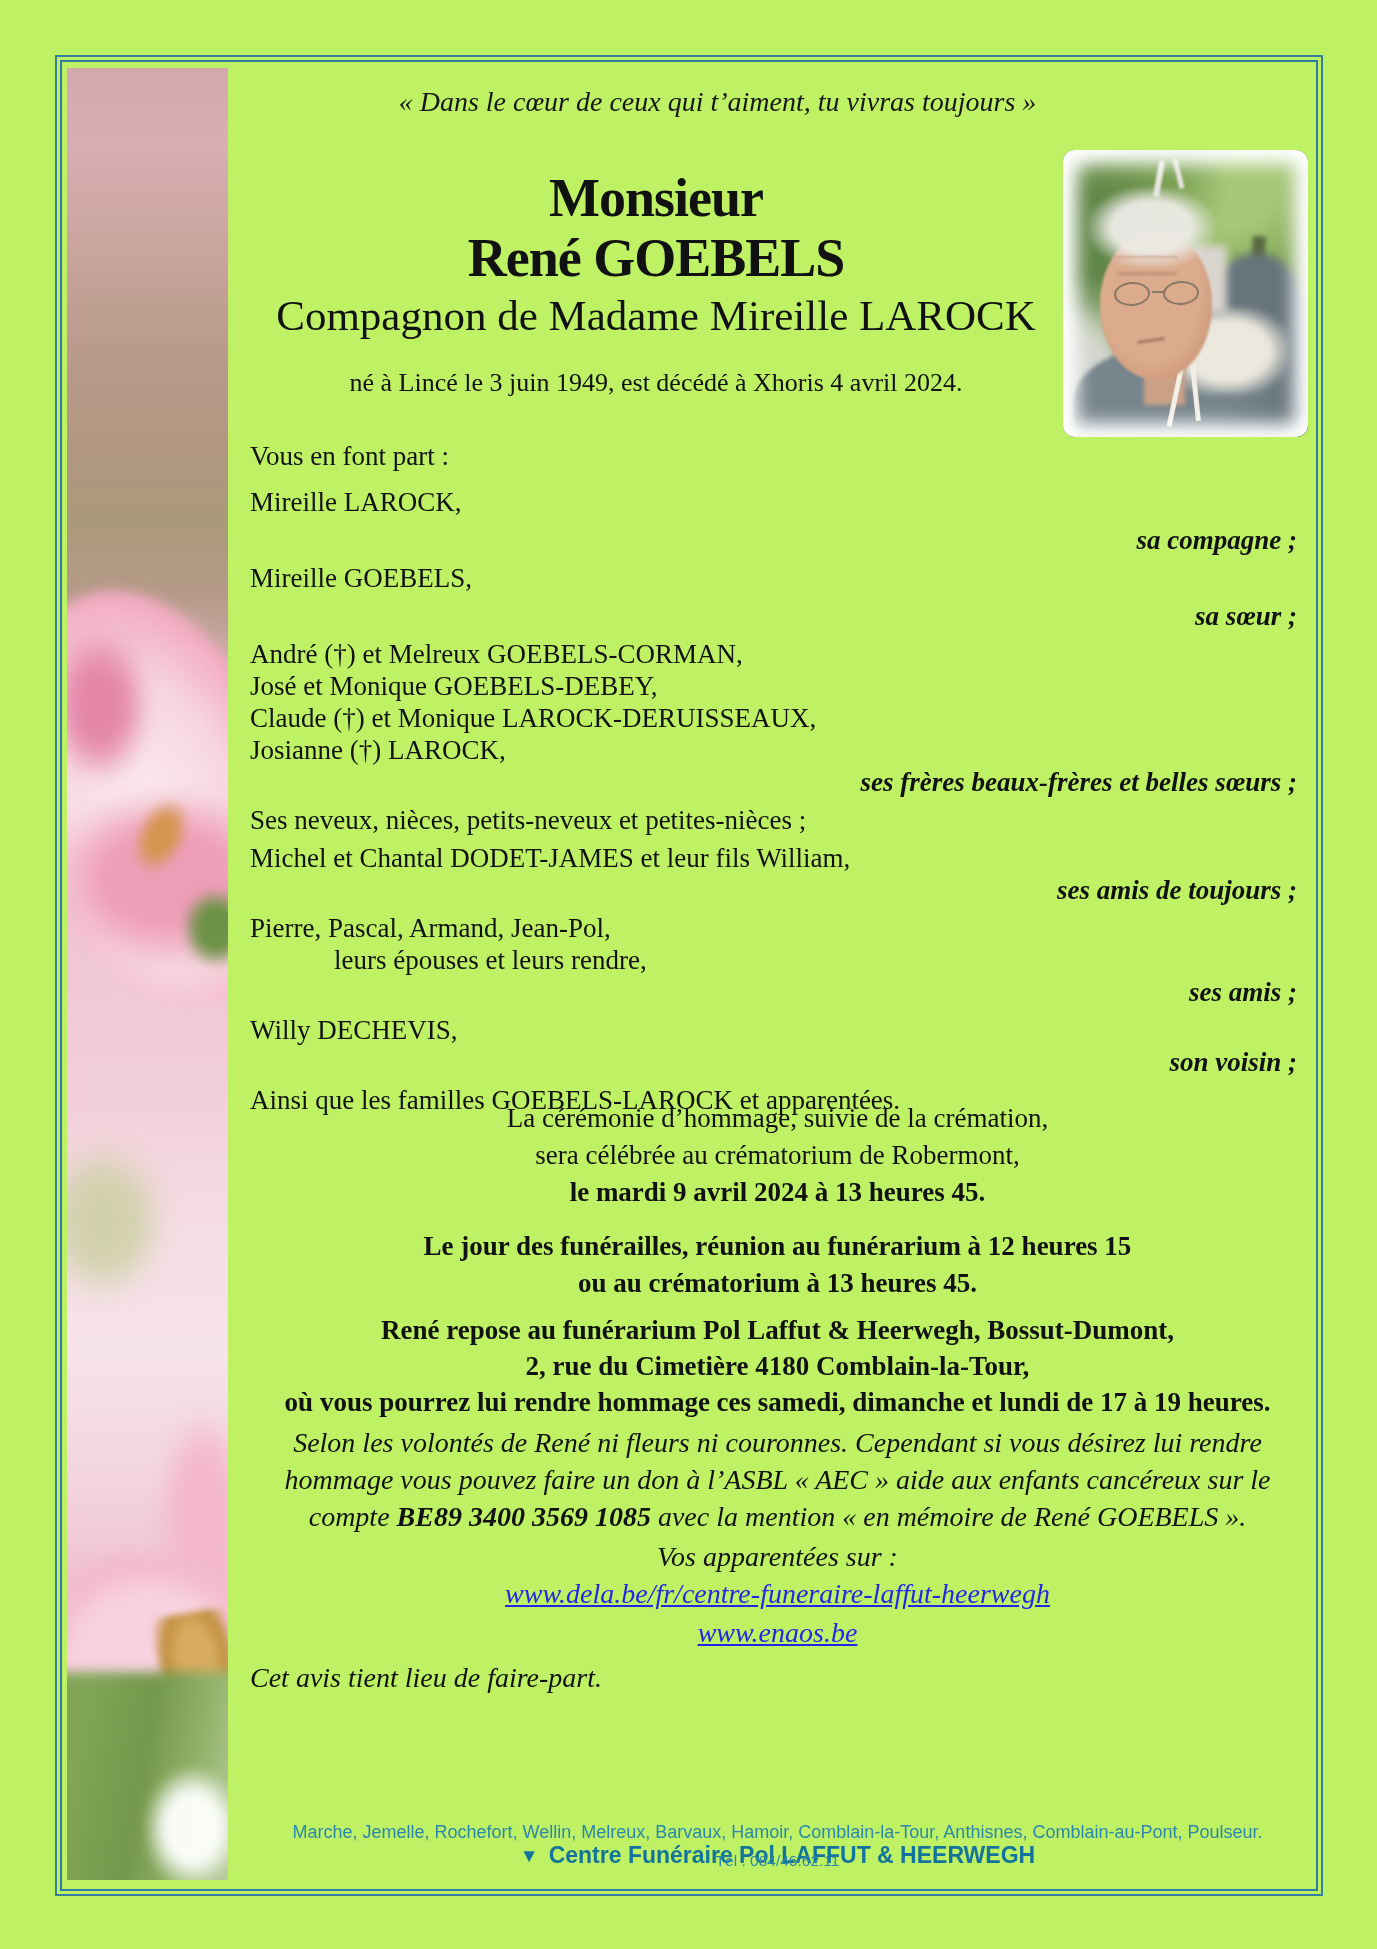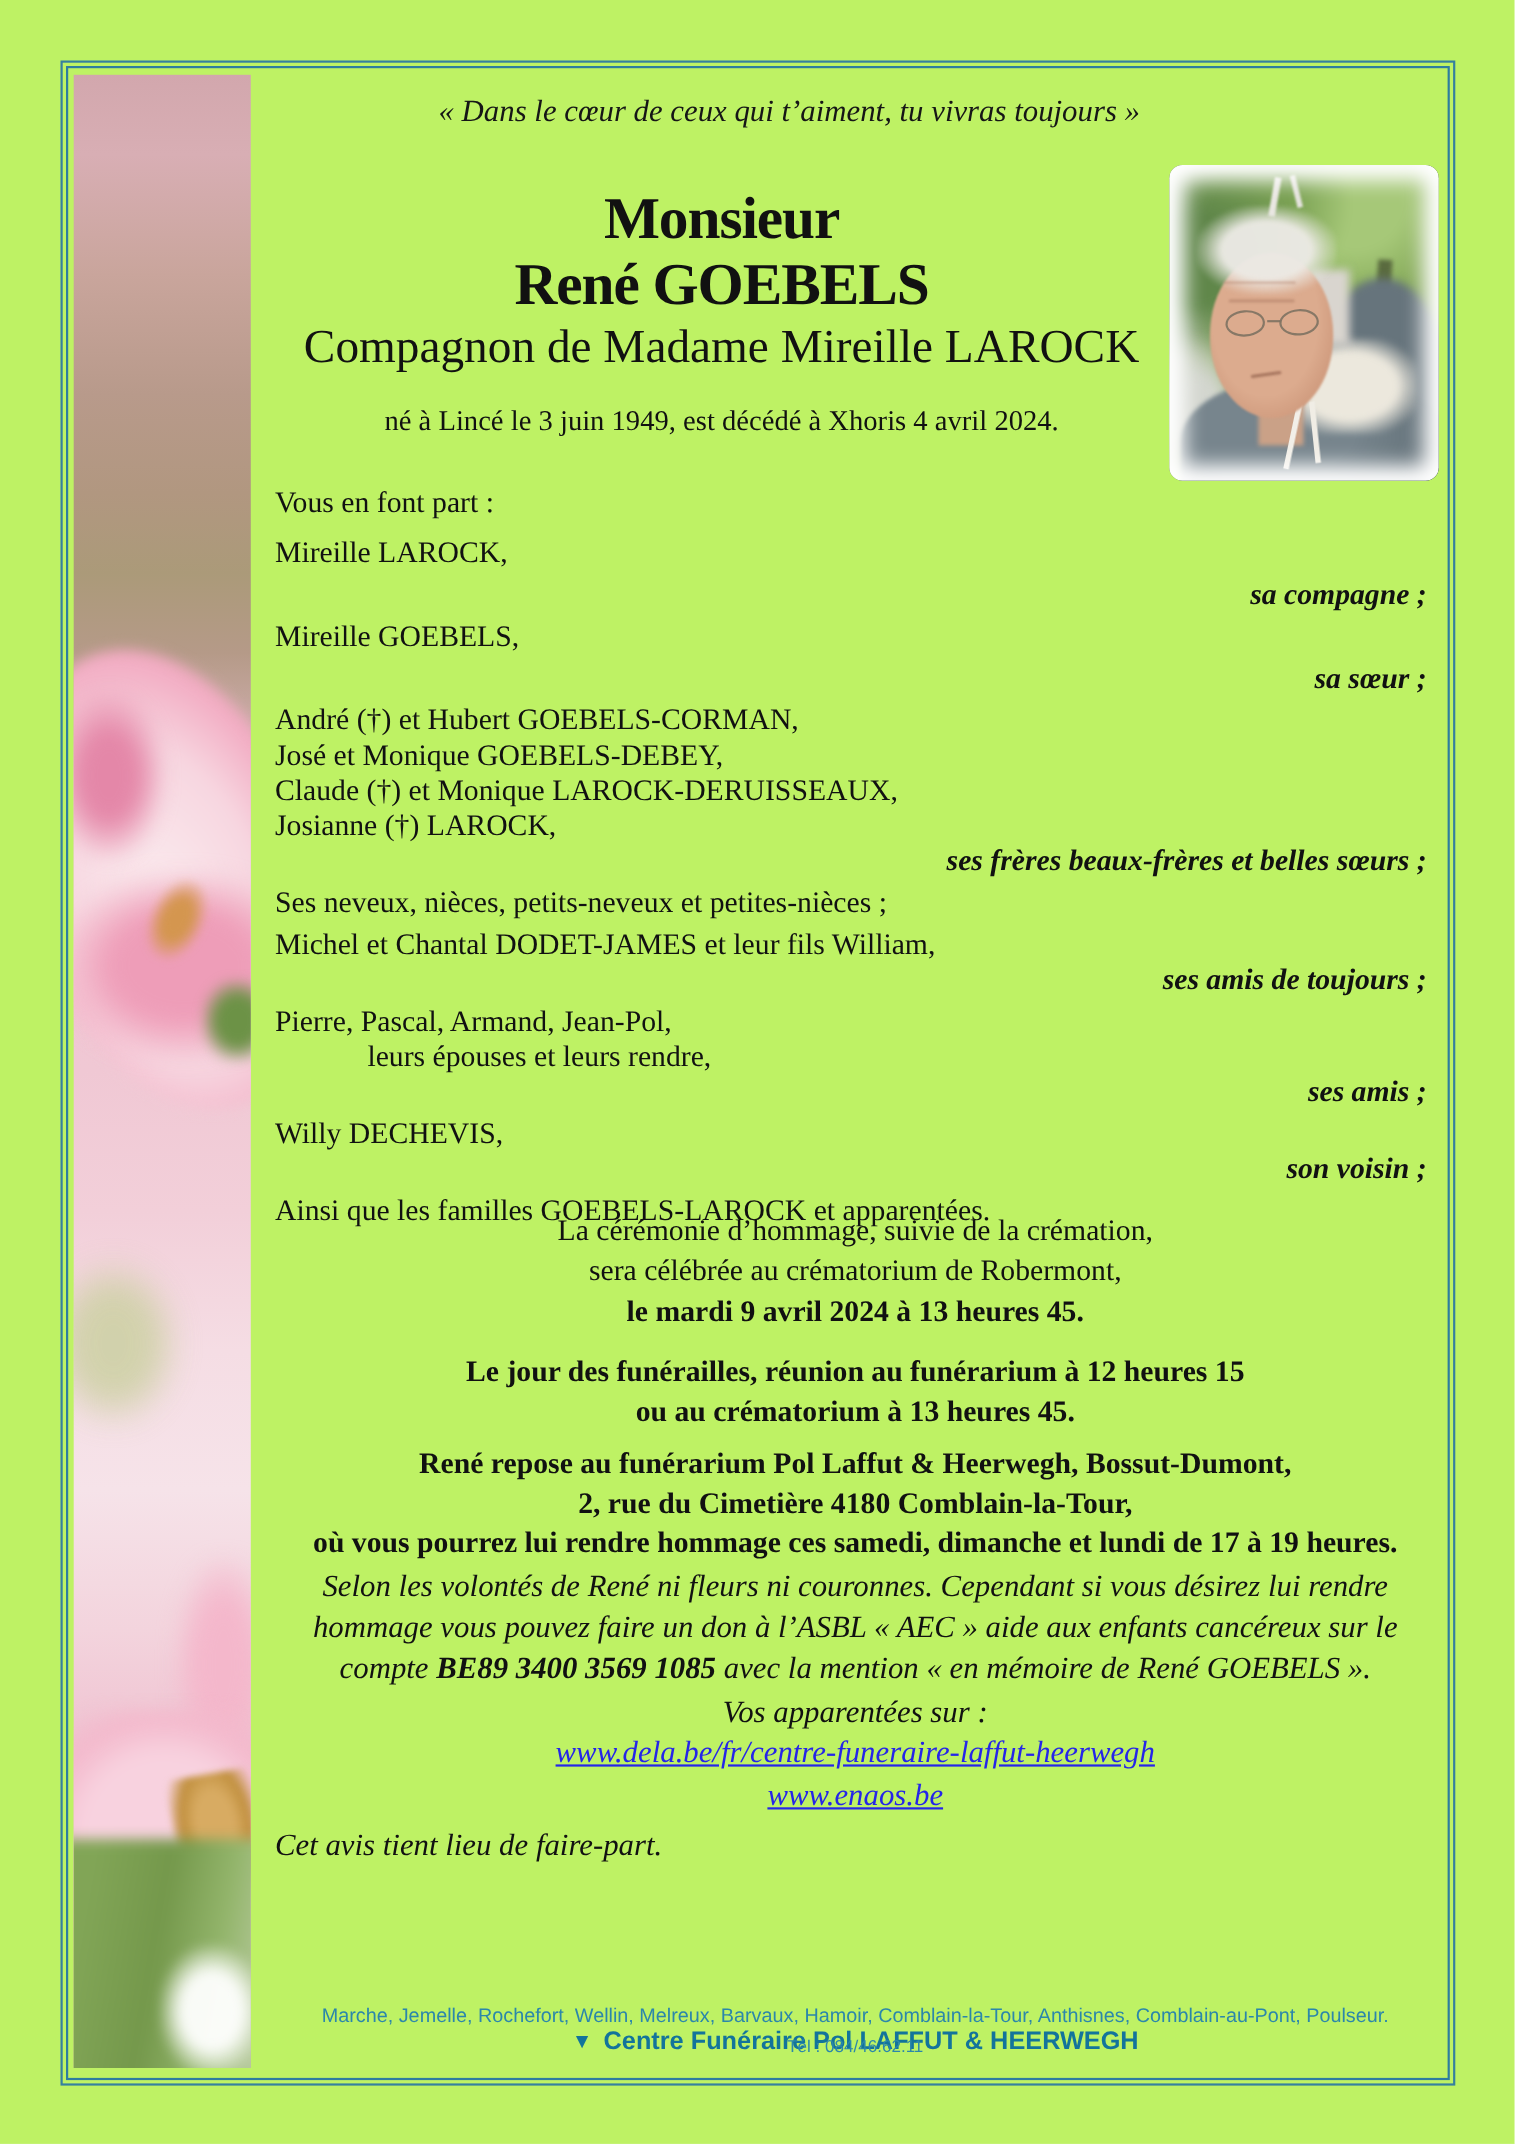--- a/index.html
+++ b/index.html
@@ -206,21 +206,21 @@
     <div class="subtitle">Compagnon de Madame Mireille LAROCK</div>
     <div class="birth-death">né à Lincé le 3 juin 1949, est décédé à Xhoris 4 avril 2024.</div>
   </div>
 
   <div class="family">
     <div class="intro">Vous en font part :</div>
     <div class="fam-line fam-left g">Mireille LAROCK,</div>
     <div class="fam-line fam-right g">sa compagne ;</div>
     <div class="fam-line fam-left g">Mireille GOEBELS,</div>
     <div class="fam-line fam-right g">sa sœur ;</div>
-    <div class="fam-line fam-left g">André (†) et Hubert GOEBELS-CORMAN,</div>
+    <div class="fam-line fam-left g">André (†) et Melreux GOEBELS-CORMAN,</div>
     <div class="fam-line fam-left">José et Monique GOEBELS-DEBEY,</div>
     <div class="fam-line fam-left">Claude (†) et Monique LAROCK-DERUISSEAUX,</div>
     <div class="fam-line fam-left">Josianne (†) LAROCK,</div>
     <div class="fam-line fam-right">ses frères beaux-frères et belles sœurs ;</div>
     <div class="fam-line fam-left g">Ses neveux, nièces, petits-neveux et petites-nièces ;</div>
     <div class="fam-line fam-left g">Michel et Chantal DODET-JAMES et leur fils William,</div>
     <div class="fam-line fam-right">ses amis de toujours ;</div>
     <div class="fam-line fam-left g">Pierre, Pascal, Armand, Jean-Pol,</div>
     <div class="fam-line fam-indent">leurs épouses et leurs rendre,</div>
     <div class="fam-line fam-right">ses amis ;</div>

